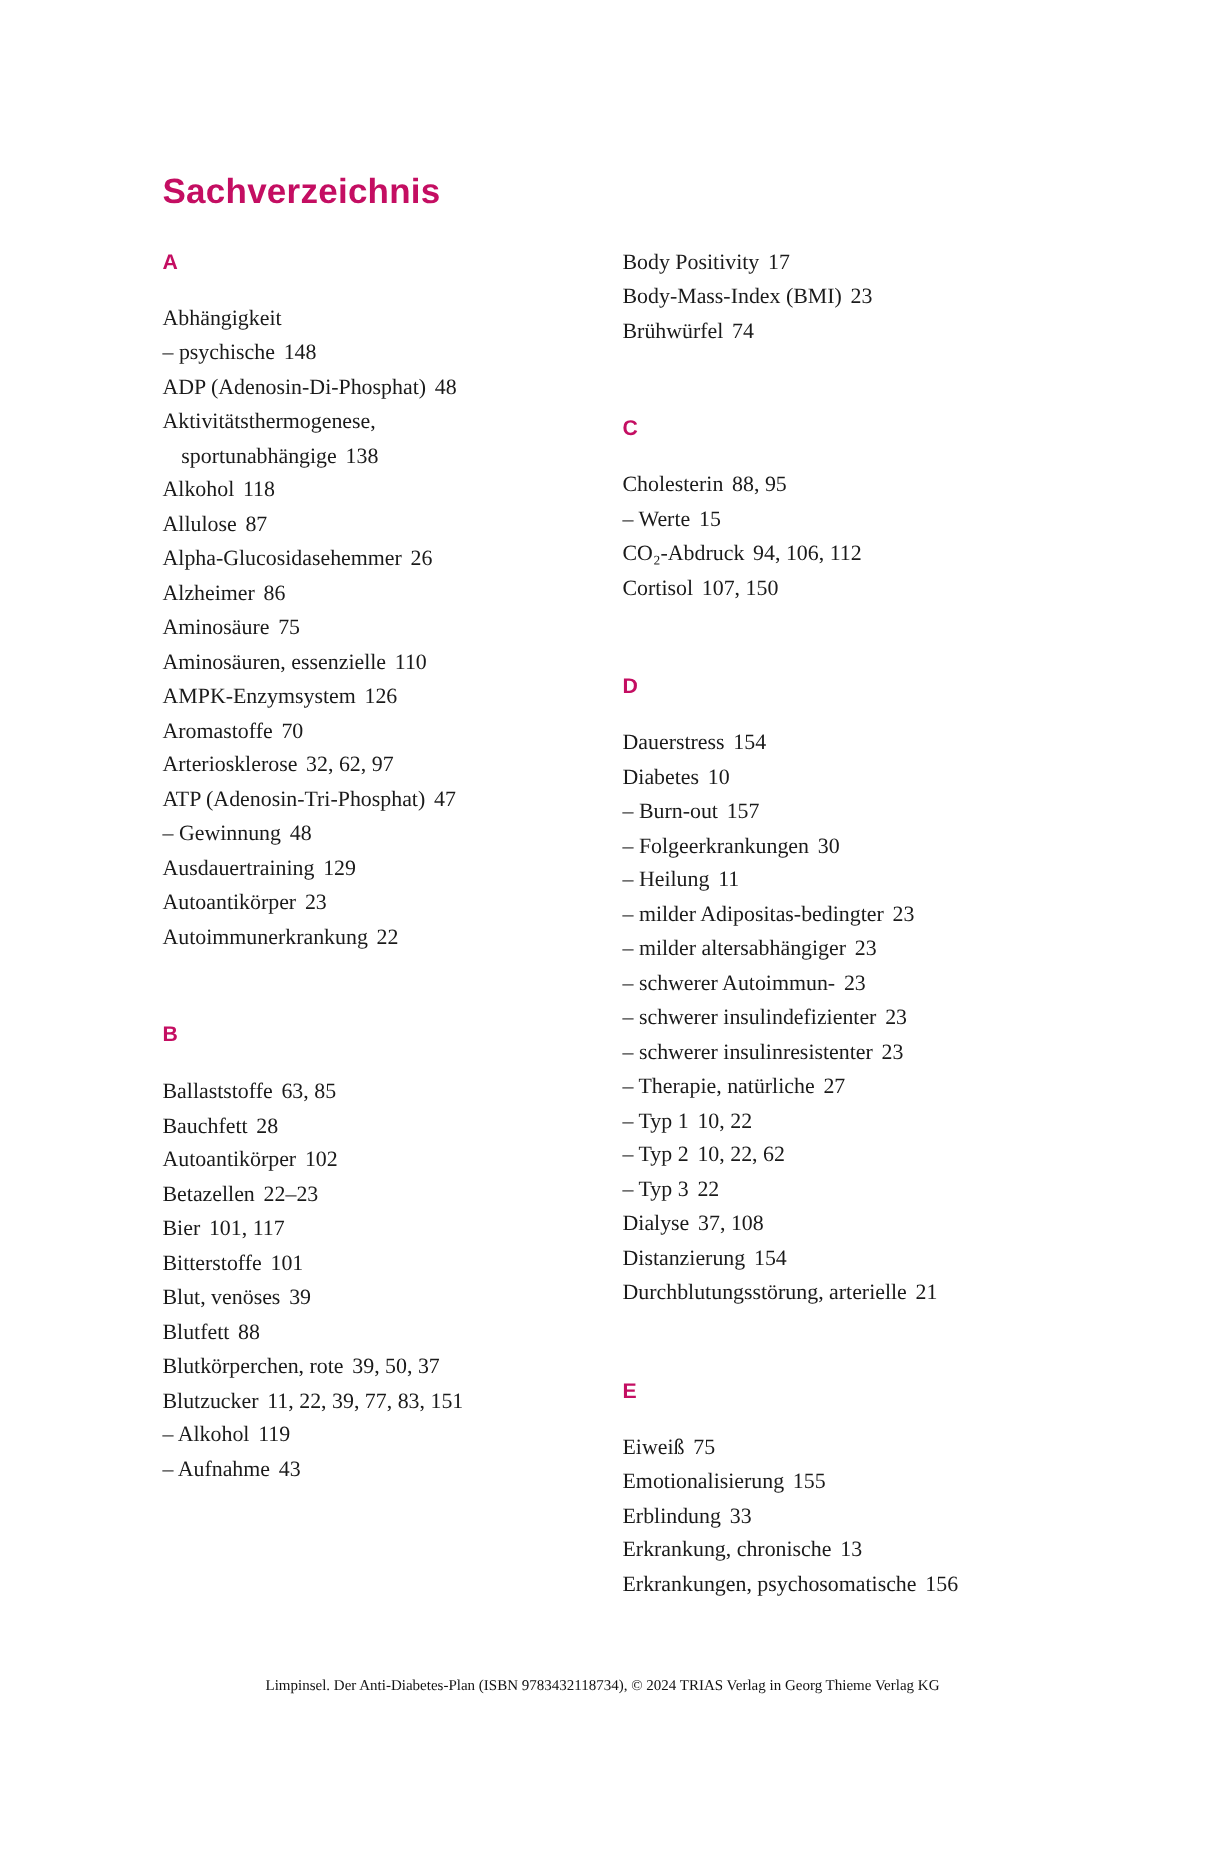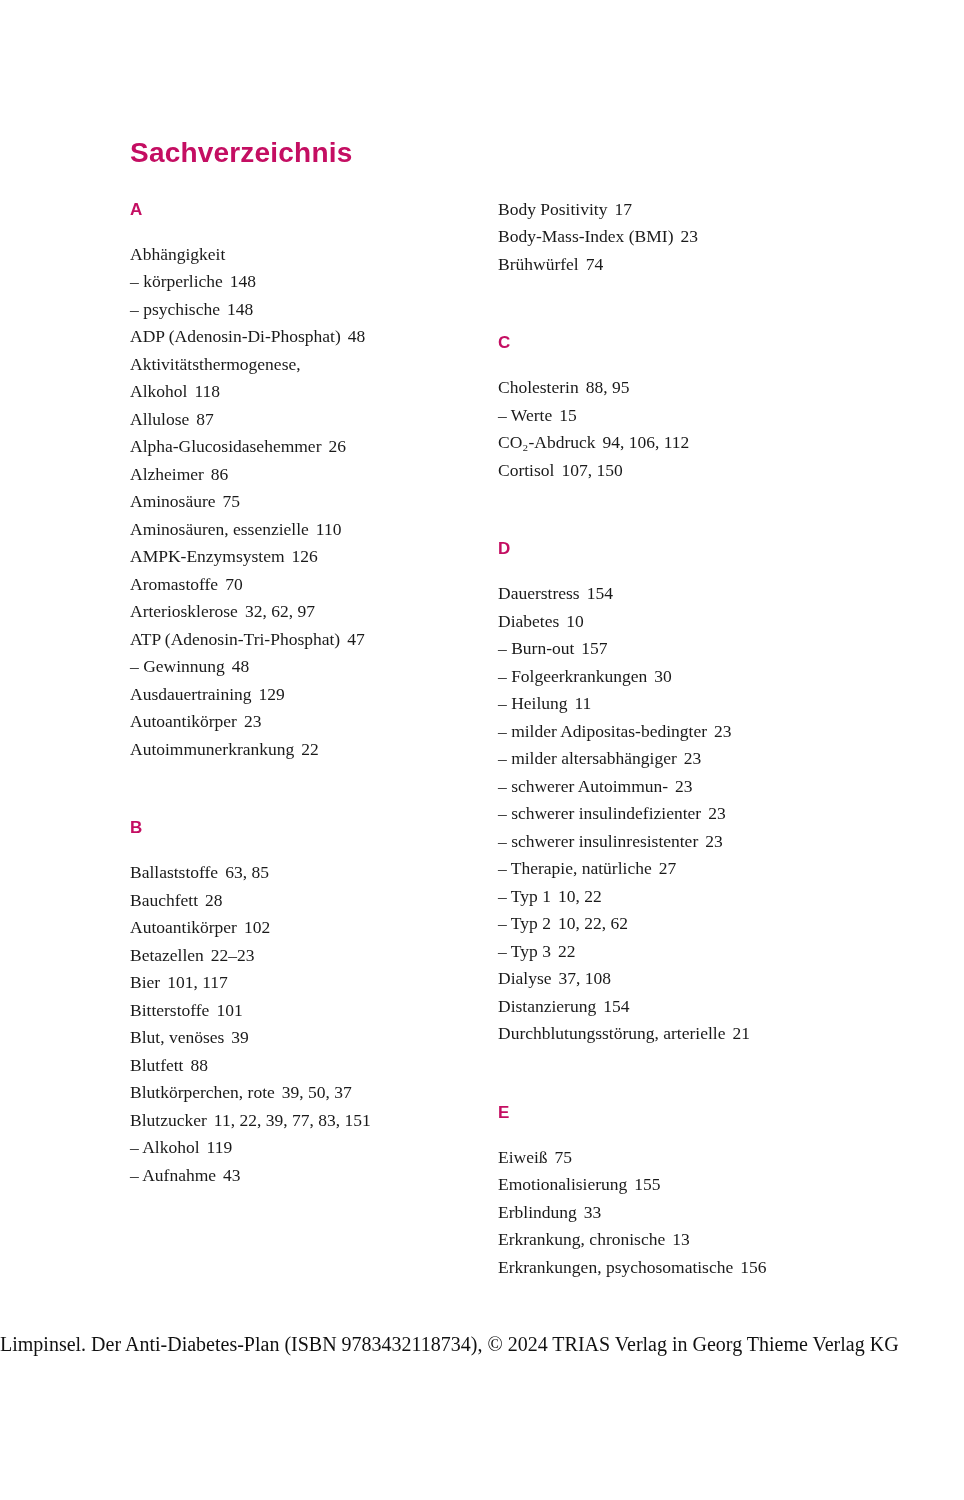--- a/index.html
+++ b/index.html
@@ -60,40 +60,41 @@
     padding-left: 15px;
   }
   .entry-pages {
     margin-left: 7px;
   }
   .footer {
     position: absolute;
     left: 0;
     right: 0;
     bottom: 20px;
+    text-align: center;
     font-family: "Liberation Serif", serif;
-    font-size: 20px;
+    font-size: 12px;
     color: #111111;
   }
 </style>
 </head>
 <body>
 
 <div class="page">
   <h1 class="page-title">Sachverzeichnis</h1>
 
   <div class="index-columns">
       <div class="index-column">
         <section class="index-block">
           <h2 class="section-letter">A</h2>
           <div class="index-entry"><span class="entry-label">Abhängigkeit</span></div>
-          <div class="index-entry"><span class="entry-label">– körperliche</span><span class="entry-pages">148</span></div>
           <div class="index-entry"><span class="entry-label">– psychische</span><span class="entry-pages">148</span></div>
           <div class="index-entry"><span class="entry-label">ADP (Adenosin-Di-Phosphat)</span><span class="entry-pages">48</span></div>
           <div class="index-entry"><span class="entry-label">Aktivitätsthermogenese,</span></div>
+          <div class="index-entry indent"><span class="entry-label">sportunabhängige</span><span class="entry-pages">138</span></div>
           <div class="index-entry"><span class="entry-label">Alkohol</span><span class="entry-pages">118</span></div>
           <div class="index-entry"><span class="entry-label">Allulose</span><span class="entry-pages">87</span></div>
           <div class="index-entry"><span class="entry-label">Alpha-Glucosidasehemmer</span><span class="entry-pages">26</span></div>
           <div class="index-entry"><span class="entry-label">Alzheimer</span><span class="entry-pages">86</span></div>
           <div class="index-entry"><span class="entry-label">Aminosäure</span><span class="entry-pages">75</span></div>
           <div class="index-entry"><span class="entry-label">Aminosäuren, essenzielle</span><span class="entry-pages">110</span></div>
           <div class="index-entry"><span class="entry-label">AMPK-Enzymsystem</span><span class="entry-pages">126</span></div>
           <div class="index-entry"><span class="entry-label">Aromastoffe</span><span class="entry-pages">70</span></div>
           <div class="index-entry"><span class="entry-label">Arteriosklerose</span><span class="entry-pages">32, 62, 97</span></div>
           <div class="index-entry"><span class="entry-label">ATP (Adenosin-Tri-Phosphat)</span><span class="entry-pages">47</span></div>

